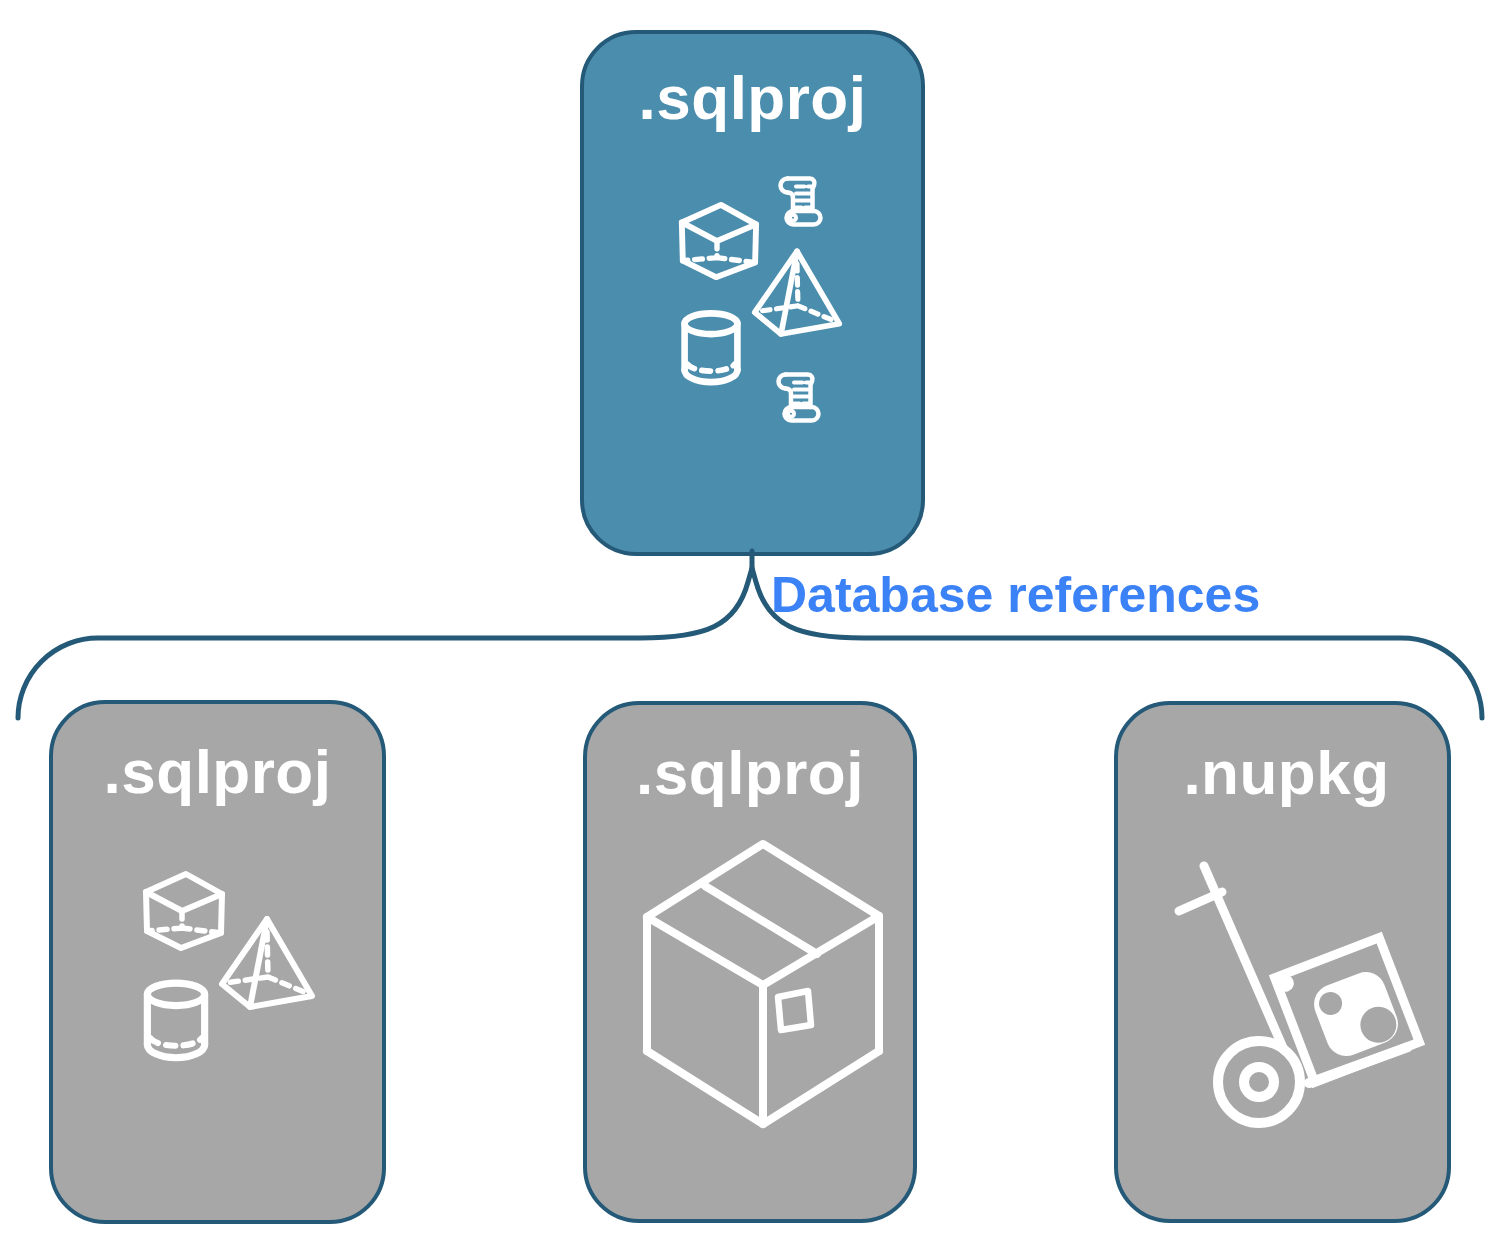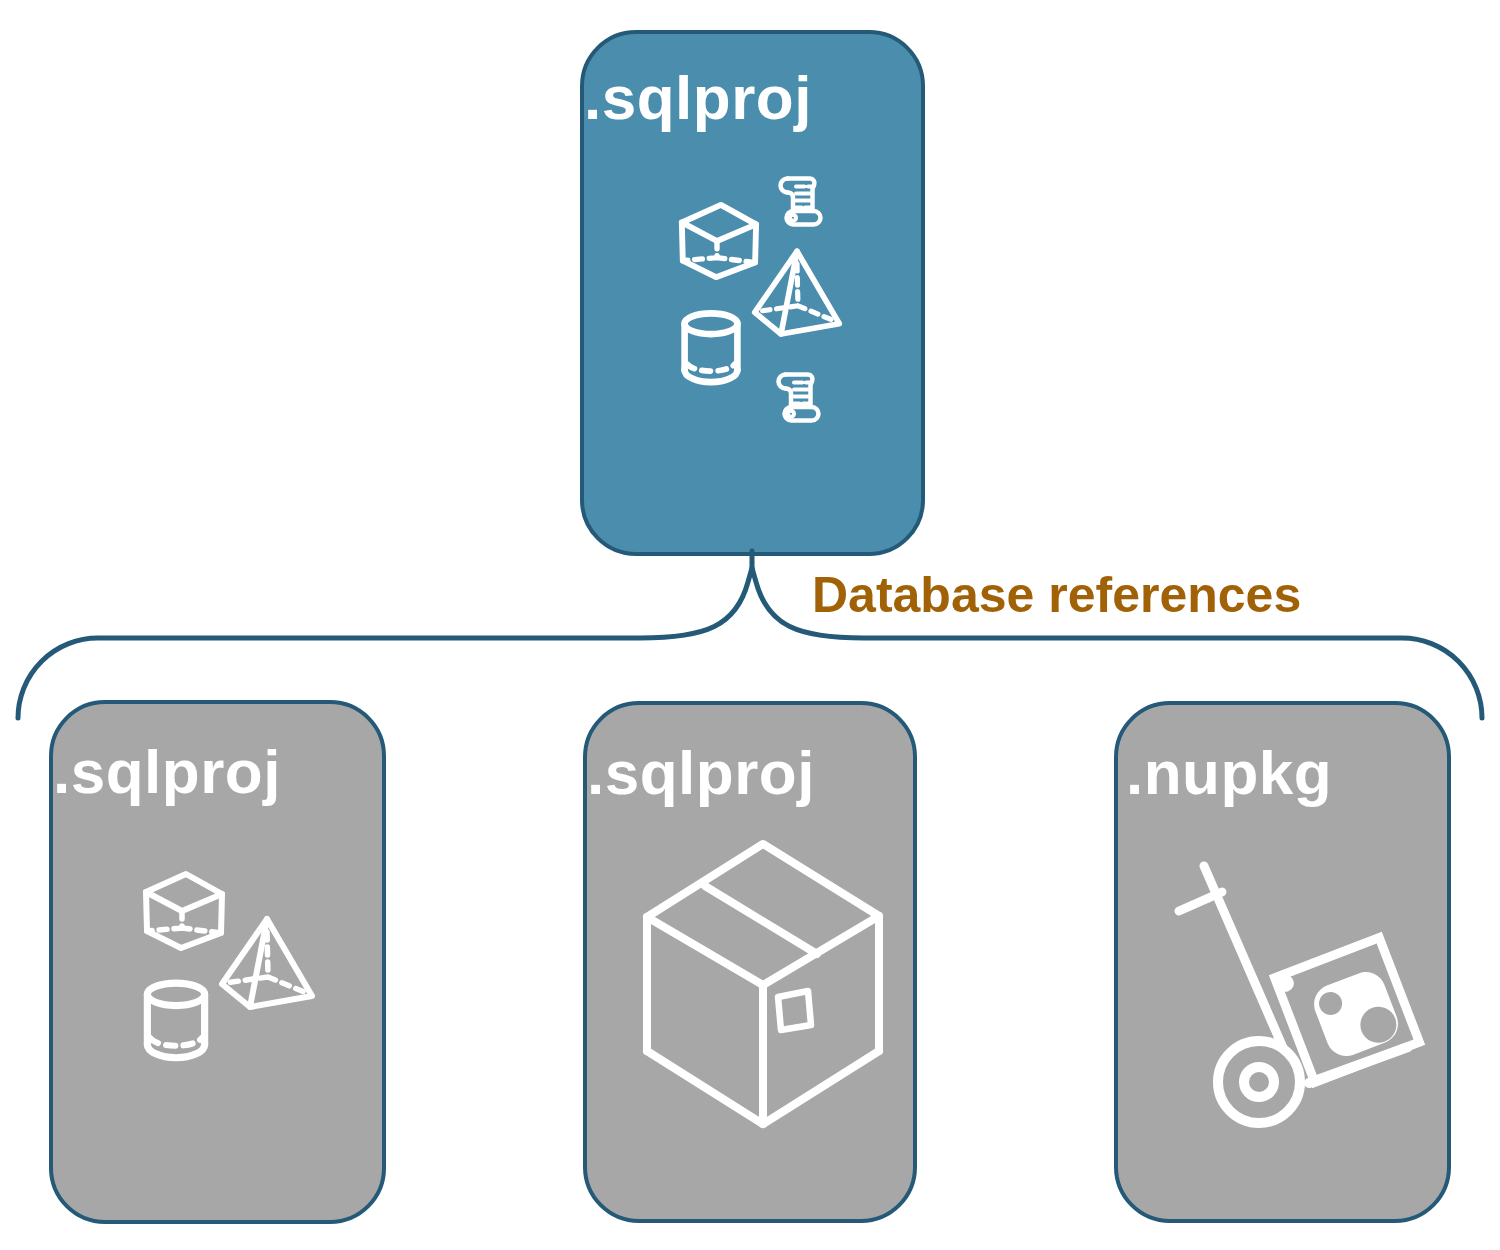--- a/index.html
+++ b/index.html
@@ -7,30 +7,30 @@
     position:relative;width:1500px;height:1250px;background:#ffffff;
     font-family:"Liberation Sans",sans-serif;overflow:hidden;
   }
   .card{
     position:absolute;box-sizing:border-box;
     border:4.5px solid #245978;border-radius:56px;
   }
   .card-blue{background:#4b8dad;}
   .card-gray{background:#a7a7a7;}
   .card-title{
-    position:absolute;left:0;right:0;
+    position:absolute;left:0;right:0;text-align:center;
     font-weight:bold;font-size:62px;line-height:1;color:#ffffff;
     letter-spacing:0.5px;
   }
   .icon{position:absolute;}
   .icon svg{display:block;overflow:visible;}
   .brace{position:absolute;left:0;top:0;pointer-events:none;}
   .connector-label{
-    position:absolute;left:812px;top:570px;
-    font-weight:bold;font-size:50px;line-height:1;color:#a16207;
+    position:absolute;left:771px;top:570px;
+    font-weight:bold;font-size:50px;line-height:1;color:#3b82f6;
     white-space:nowrap;
   }
 </style>
 </head>
 <body>
 
 <div class="canvas">
 
   <div class="card card-blue" style="left:580px;top:30px;width:345px;height:526px;">
     <div class="card-title" style="top:33px;">.sqlproj</div>

